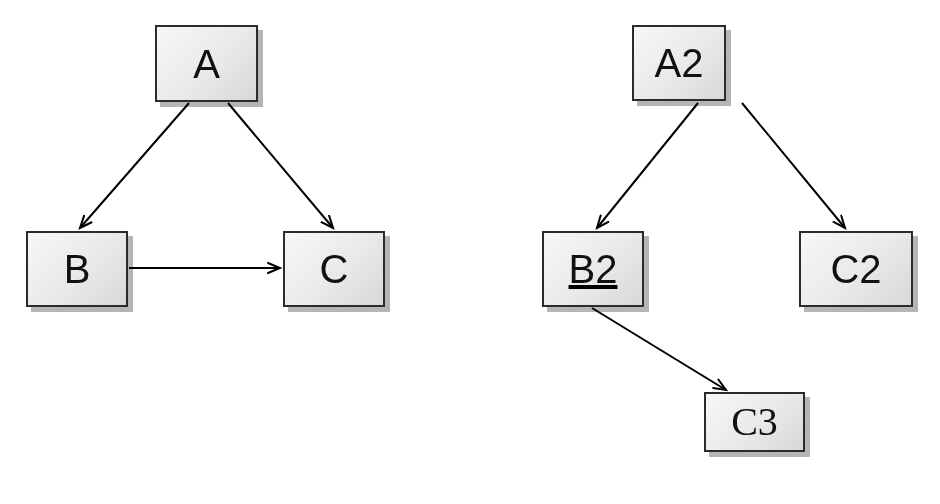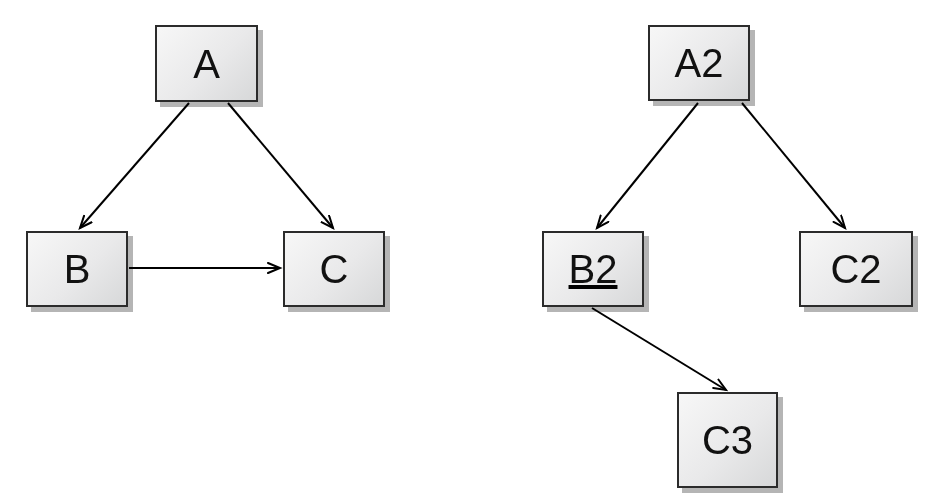--- a/index.html
+++ b/index.html
@@ -54,25 +54,25 @@
     </svg>
 <div class="node" style="left: 155px; top: 25px; width: 103px; height: 77px;">
       <span class="node-label">A</span>
     </div>
     <div class="node" style="left: 26px; top: 231px; width: 102px; height: 76px;">
       <span class="node-label">B</span>
     </div>
     <div class="node" style="left: 283px; top: 231px; width: 102px; height: 76px;">
       <span class="node-label">C</span>
     </div>
-    <div class="node" style="left: 648px; top: 25px; width: 102px; height: 76px; text-align: right;">
+    <div class="node" style="left: 632px; top: 25px; width: 94px; height: 76px; text-align: right;">
       <span class="node-label">A2</span>
     </div>
     <div class="node" style="left: 542px; top: 231px; width: 102px; height: 76px; text-decoration: underline;">
       <span class="node-label">B2</span>
     </div>
     <div class="node" style="left: 799px; top: 231px; width: 114px; height: 76px;">
       <span class="node-label">C2</span>
     </div>
-    <div class="node" style="left: 677px; top: 392px; width: 101px; height: 96px;">
+    <div class="node" style="left: 704px; top: 392px; width: 101px; height: 60px; font-family: Liberation Serif, serif;">
       <span class="node-label">C3</span>
     </div>
   </div>
 
 </body></html>

